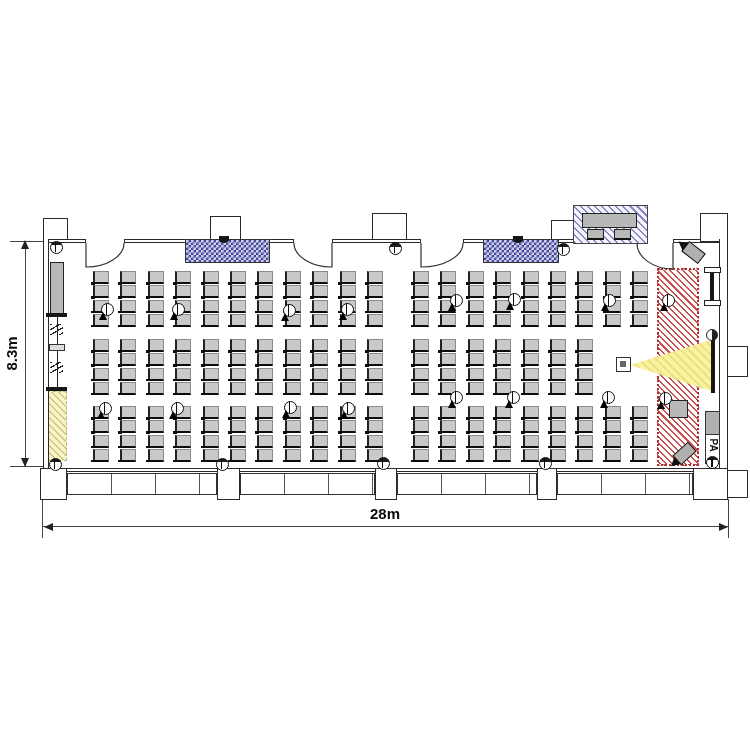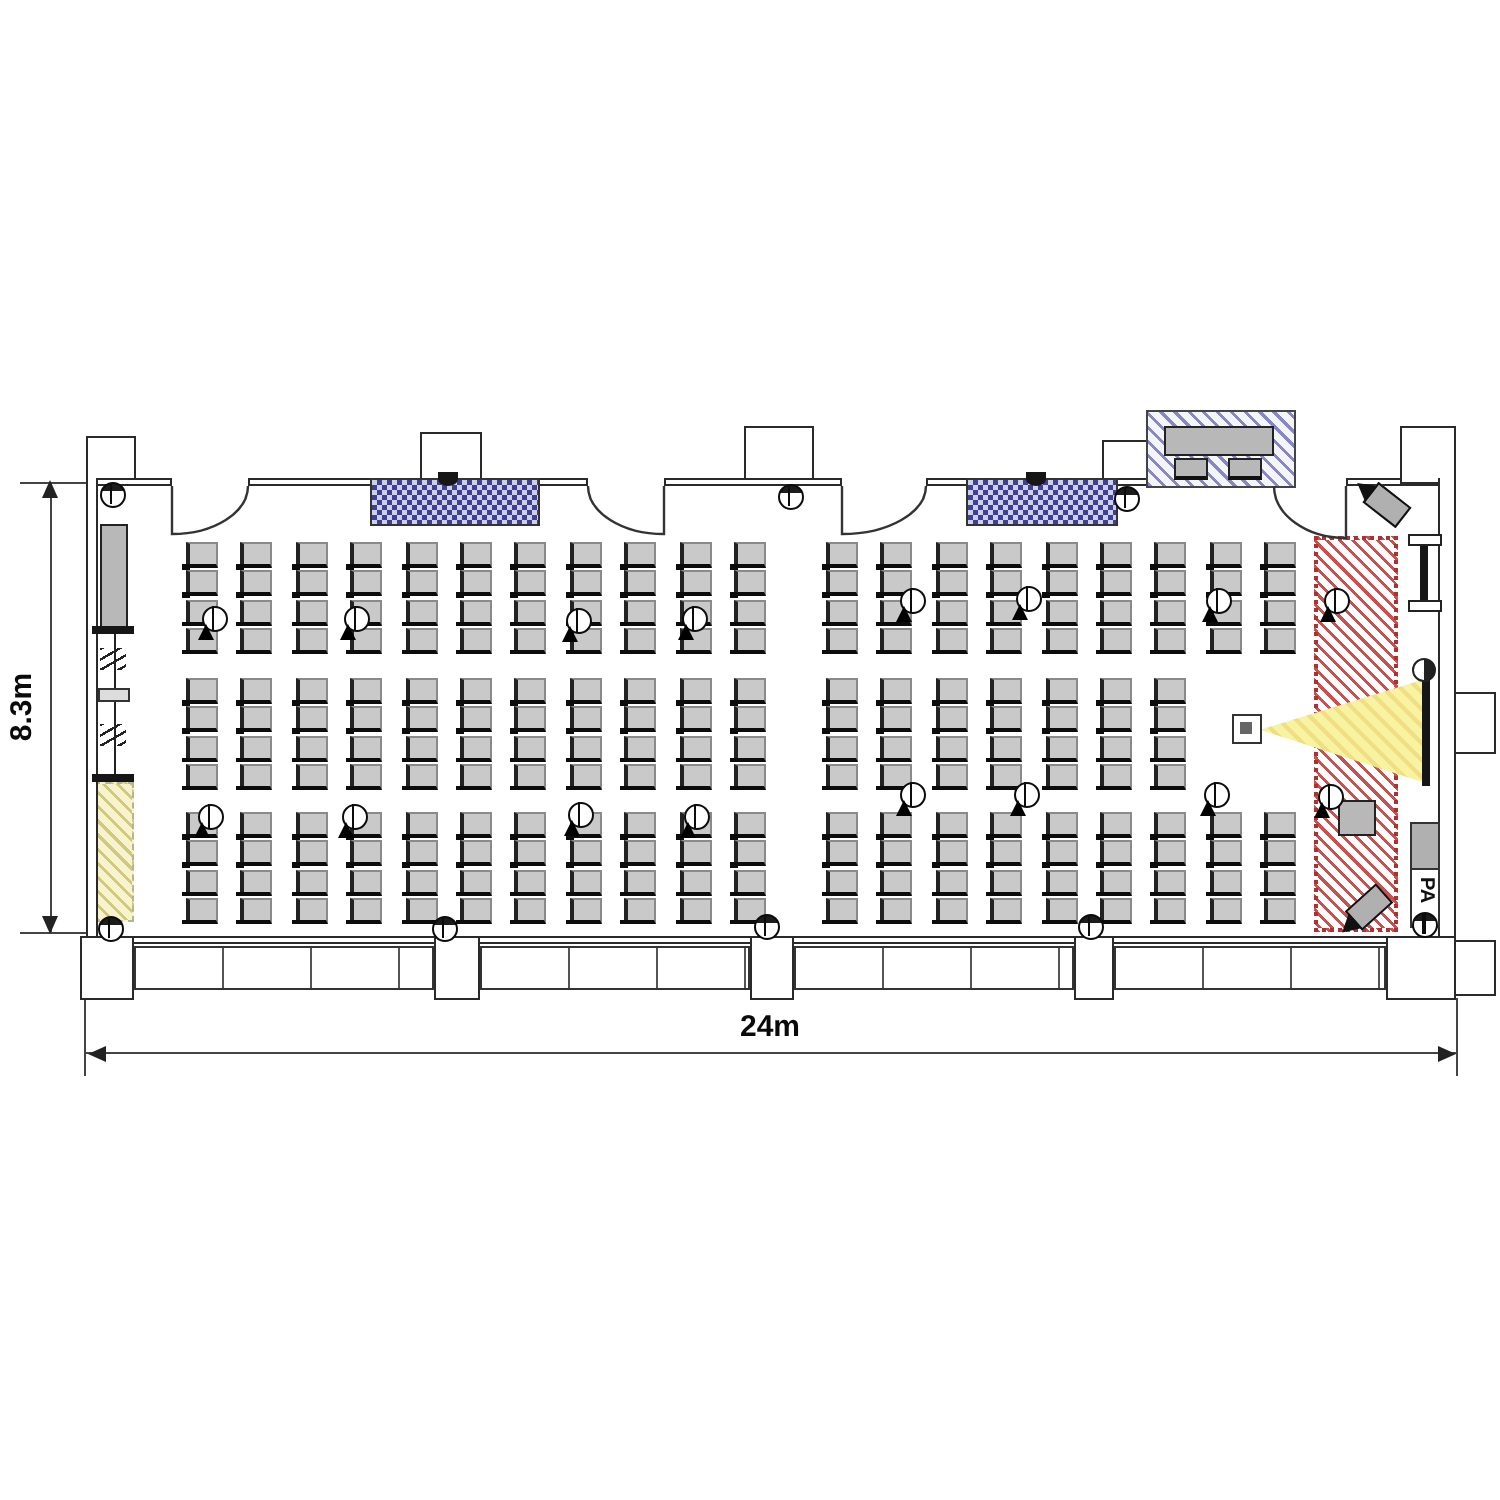--- a/index.html
+++ b/index.html
@@ -53,21 +53,21 @@
   <div class="thin" style="left:25px;top:241px;width:1px;height:226px;"></div>
   <div class="arr" style="left:21px;top:240px;border-left:4px solid transparent;border-right:4px solid transparent;border-bottom:9px solid #222;"></div>
   <div class="arr" style="left:21px;top:458px;border-left:4px solid transparent;border-right:4px solid transparent;border-top:9px solid #222;"></div>
   <div class="dimlabel" style="left:-19px;top:345px;width:60px;transform:rotate(-90deg);">8.3m</div>
 
   <div class="thin" style="left:42px;top:499px;width:1px;height:39px;"></div>
   <div class="thin" style="left:728px;top:499px;width:1px;height:39px;"></div>
   <div class="thin" style="left:43px;top:526px;width:686px;height:1px;"></div>
   <div class="arr" style="left:44px;top:522.5px;border-top:4px solid transparent;border-bottom:4px solid transparent;border-right:9px solid #222;"></div>
   <div class="arr" style="left:719px;top:522.5px;border-top:4px solid transparent;border-bottom:4px solid transparent;border-left:9px solid #222;"></div>
-  <div class="dimlabel" style="left:335px;top:505px;width:100px;">24m</div>
+  <div class="dimlabel" style="left:335px;top:505px;width:100px;">28m</div>
 
   <div class="yellowhatch" style="position:absolute;left:47px;top:391px;width:20px;height:70px;"></div>
   <div class="redhatch" style="position:absolute;left:657px;top:268px;width:42px;height:198px;z-index:3;"></div>
 
   <div class="wall" style="left:43px;top:239px;width:43px;height:4px;border-left:none;"></div>
   <div class="wall" style="left:124px;top:239px;width:170px;height:4px;"></div>
   <div class="wall" style="left:332px;top:239px;width:89px;height:4px;"></div>
   <div class="wall" style="left:463px;top:239px;width:175px;height:4px;"></div>
   <div class="wall" style="left:673px;top:239px;width:54px;height:4px;"></div>
 

